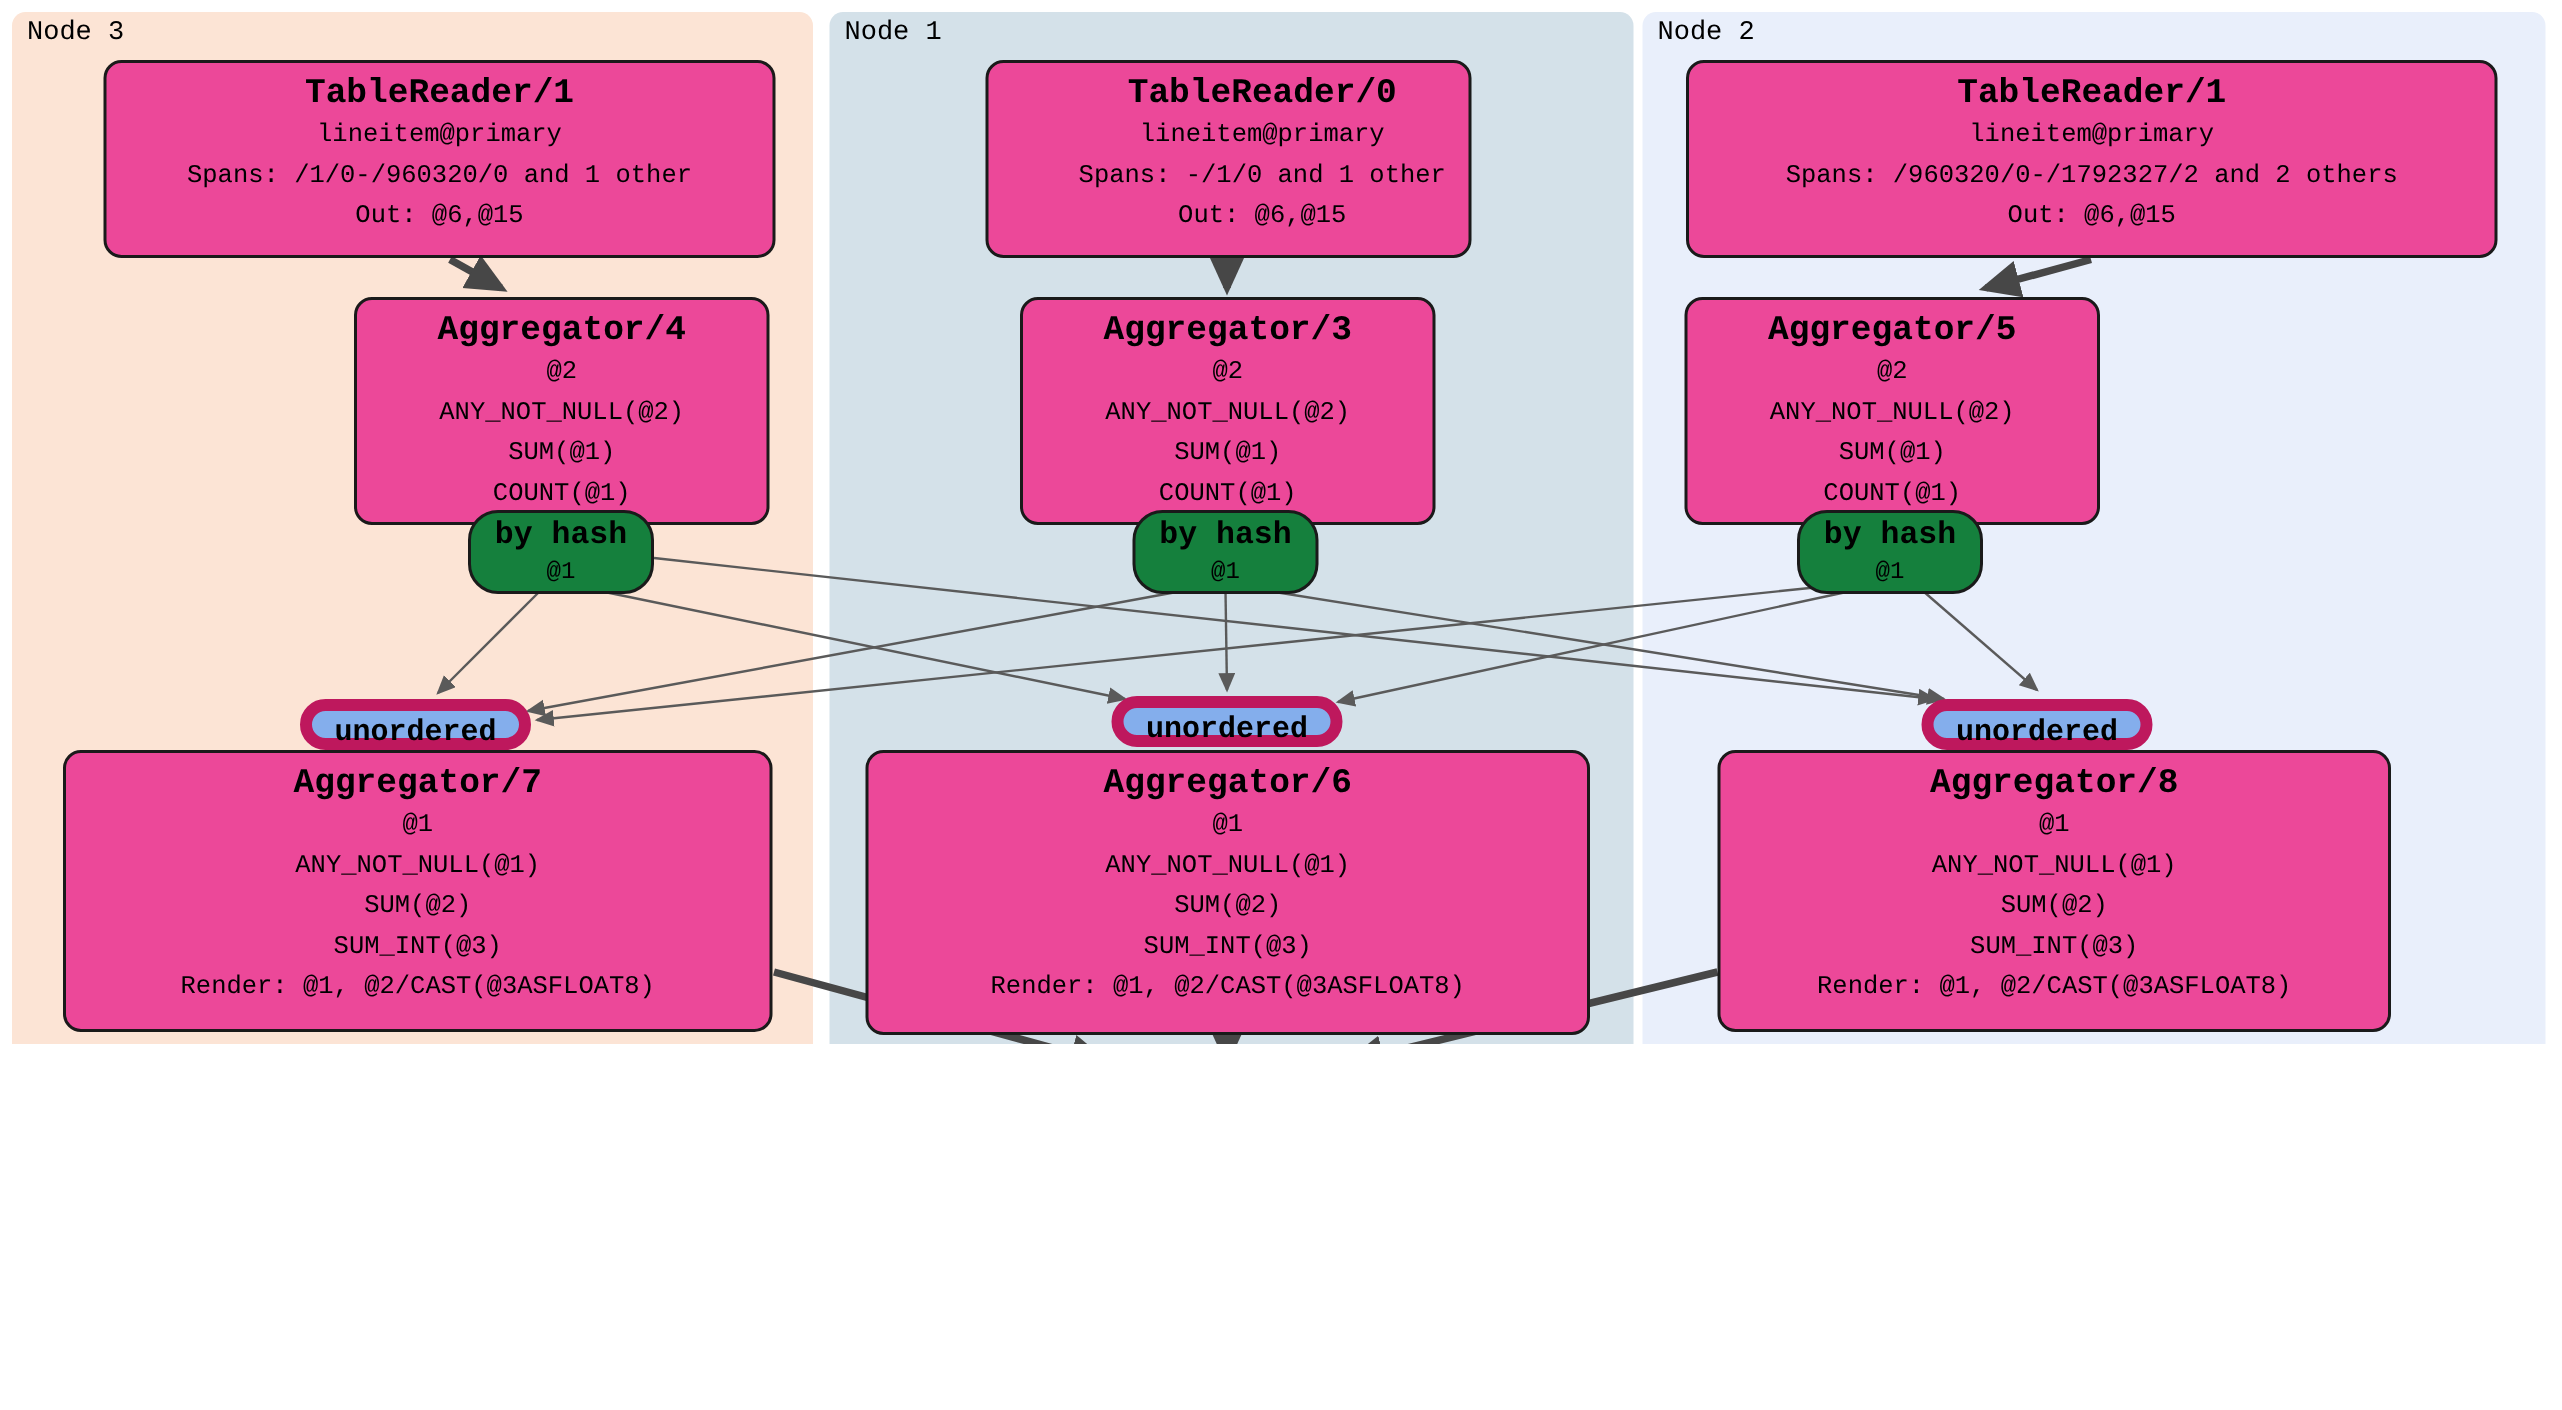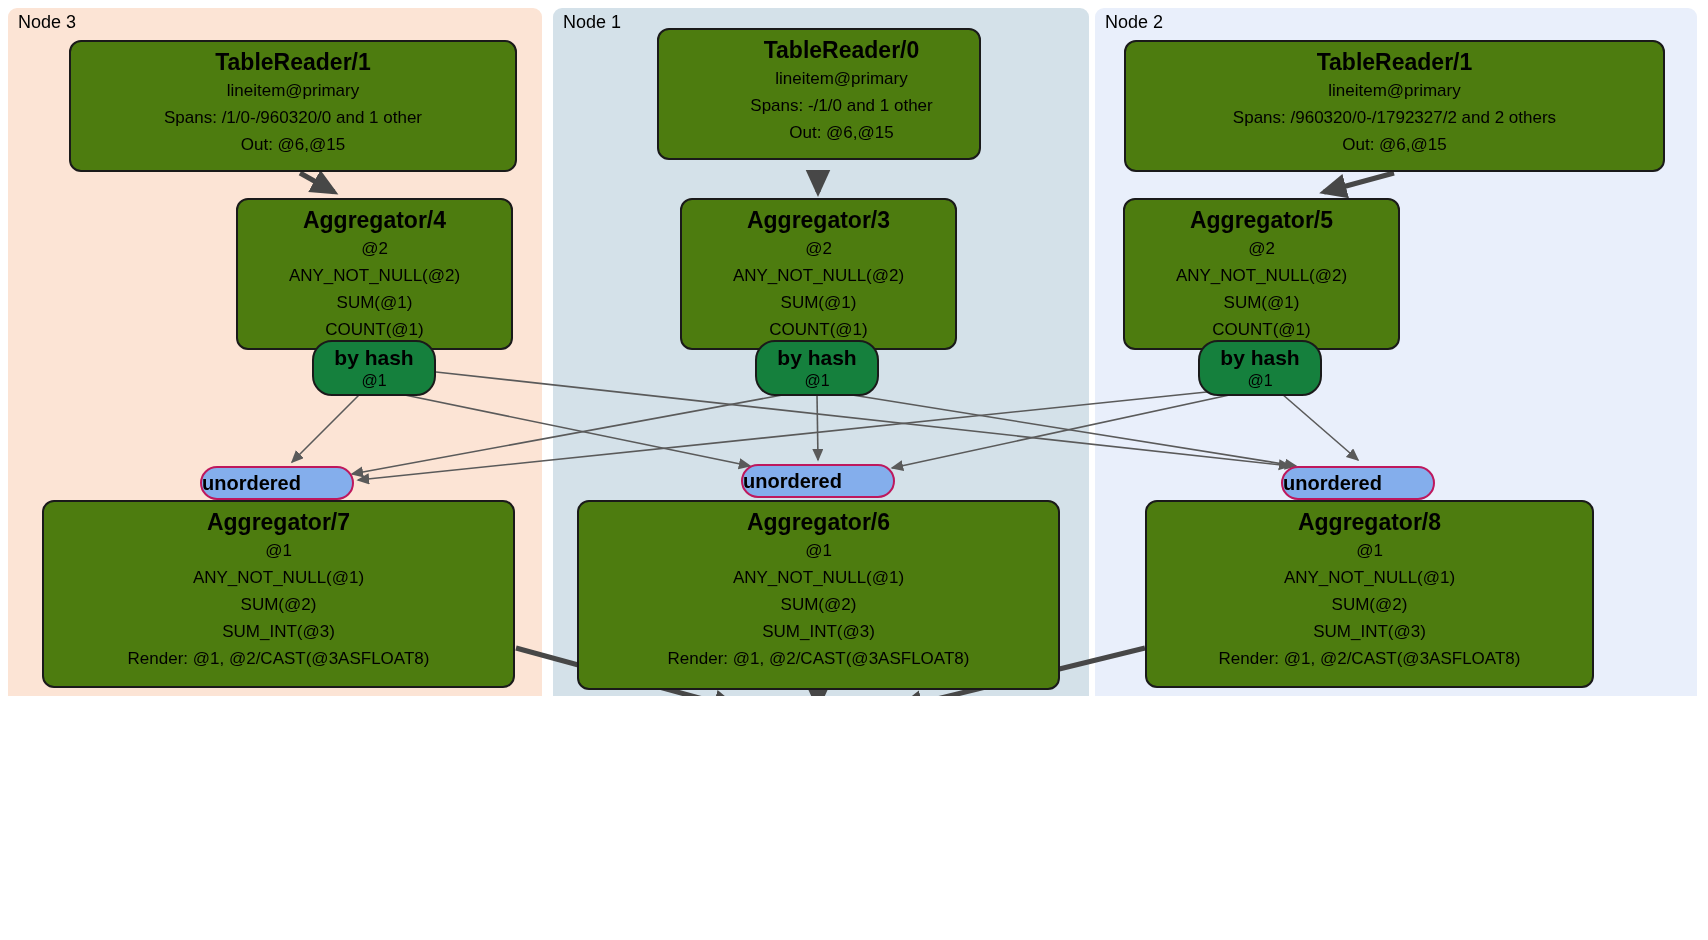--- a/index.html
+++ b/index.html
@@ -1,41 +1,41 @@
 <!DOCTYPE html>
 <html><head>
 <meta charset="utf-8">
 <style>
   html,body{margin:0;padding:0;background:#ffffff;}
   .canvas{
     position:relative;width:1708px;height:696px;overflow:hidden;
-    font-family:Liberation Sans, sans-serif;color:#000;
+    font-family:Liberation Mono, monospace;color:#000;
     background:#ffffff;
   }
   .region{position:absolute;border-radius:9px;}
   .region-n3{left:8px;top:8px;width:534px;height:720px;background:#fce4d5;}
   .region-n1{left:553px;top:8px;width:536px;height:922px;background:#d4e1e9;}
   .region-n2{left:1095px;top:8px;width:602px;height:708px;background:#e9effb;}
   .region-label{position:absolute;left:10px;top:4px;font-size:18px;color:#000;}
   svg.edges{position:absolute;left:0;top:0;z-index:3;}
   .plan-box{
-    position:absolute;background:#4d7c0f;border:2px solid #1a1a1a;border-radius:12px;
+    position:absolute;background:#ec4899;border:2px solid #1a1a1a;border-radius:12px;
     text-align:center;z-index:4;box-sizing:border-box;padding-top:5px;
   }
   .box-title{font-weight:bold;font-size:23px;line-height:30px;white-space:nowrap;}
   .box-line{font-size:17px;line-height:27px;white-space:nowrap;}
   .router{
     position:absolute;background:#15803d;border:2px solid #1a1a1a;border-radius:20px;
     text-align:center;z-index:5;box-sizing:border-box;width:124px;height:56px;padding-top:3px;
   }
   .router-label{font-weight:bold;font-size:21px;line-height:26px;}
   .router-sub{font-size:16px;line-height:20px;}
   .sync{
-    position:absolute;background:#84aeec;border:2px solid #be185d;border-radius:17px;
-    z-index:5;box-sizing:border-box;width:154px;height:34px;
+    position:absolute;background:#84aeec;border:8px solid #be185d;border-radius:17px;
+    text-align:center;z-index:5;box-sizing:border-box;width:154px;height:34px;
   }
   .sync-label{font-weight:bold;font-size:20px;line-height:30px;}
   .terminal{padding-top:0;}
   .terminal .box-title{font-size:26px;line-height:40px;}
 </style>
 </head>
 <body>
 
 <div class="canvas">
 
@@ -79,21 +79,21 @@
 
     <line x1="818" y1="790" x2="818" y2="848" stroke="#474747" stroke-width="5" marker-end="url(#arrThick)"></line>
   </svg>
 
   <div class="plan-box" style="left:69px;top:40px;width:448px;height:132px;">
     <div class="box-title">TableReader/1</div>
     <div class="box-line">lineitem@primary</div>
     <div class="box-line">Spans: /1/0-/960320/0 and 1 other</div>
     <div class="box-line">Out: @6,@15</div>
   </div>
-  <div class="plan-box" style="left:657px;top:28px;width:324px;height:132px;padding-left:45px;">
+  <div class="plan-box" style="left:657px;top:40px;width:324px;height:132px;padding-left:45px;">
     <div class="box-title">TableReader/0</div>
     <div class="box-line">lineitem@primary</div>
     <div class="box-line">Spans: -/1/0 and 1 other</div>
     <div class="box-line">Out: @6,@15</div>
   </div>
   <div class="plan-box" style="left:1124px;top:40px;width:541px;height:132px;">
     <div class="box-title">TableReader/1</div>
     <div class="box-line">lineitem@primary</div>
     <div class="box-line">Spans: /960320/0-/1792327/2 and 2 others</div>
     <div class="box-line">Out: @6,@15</div>

